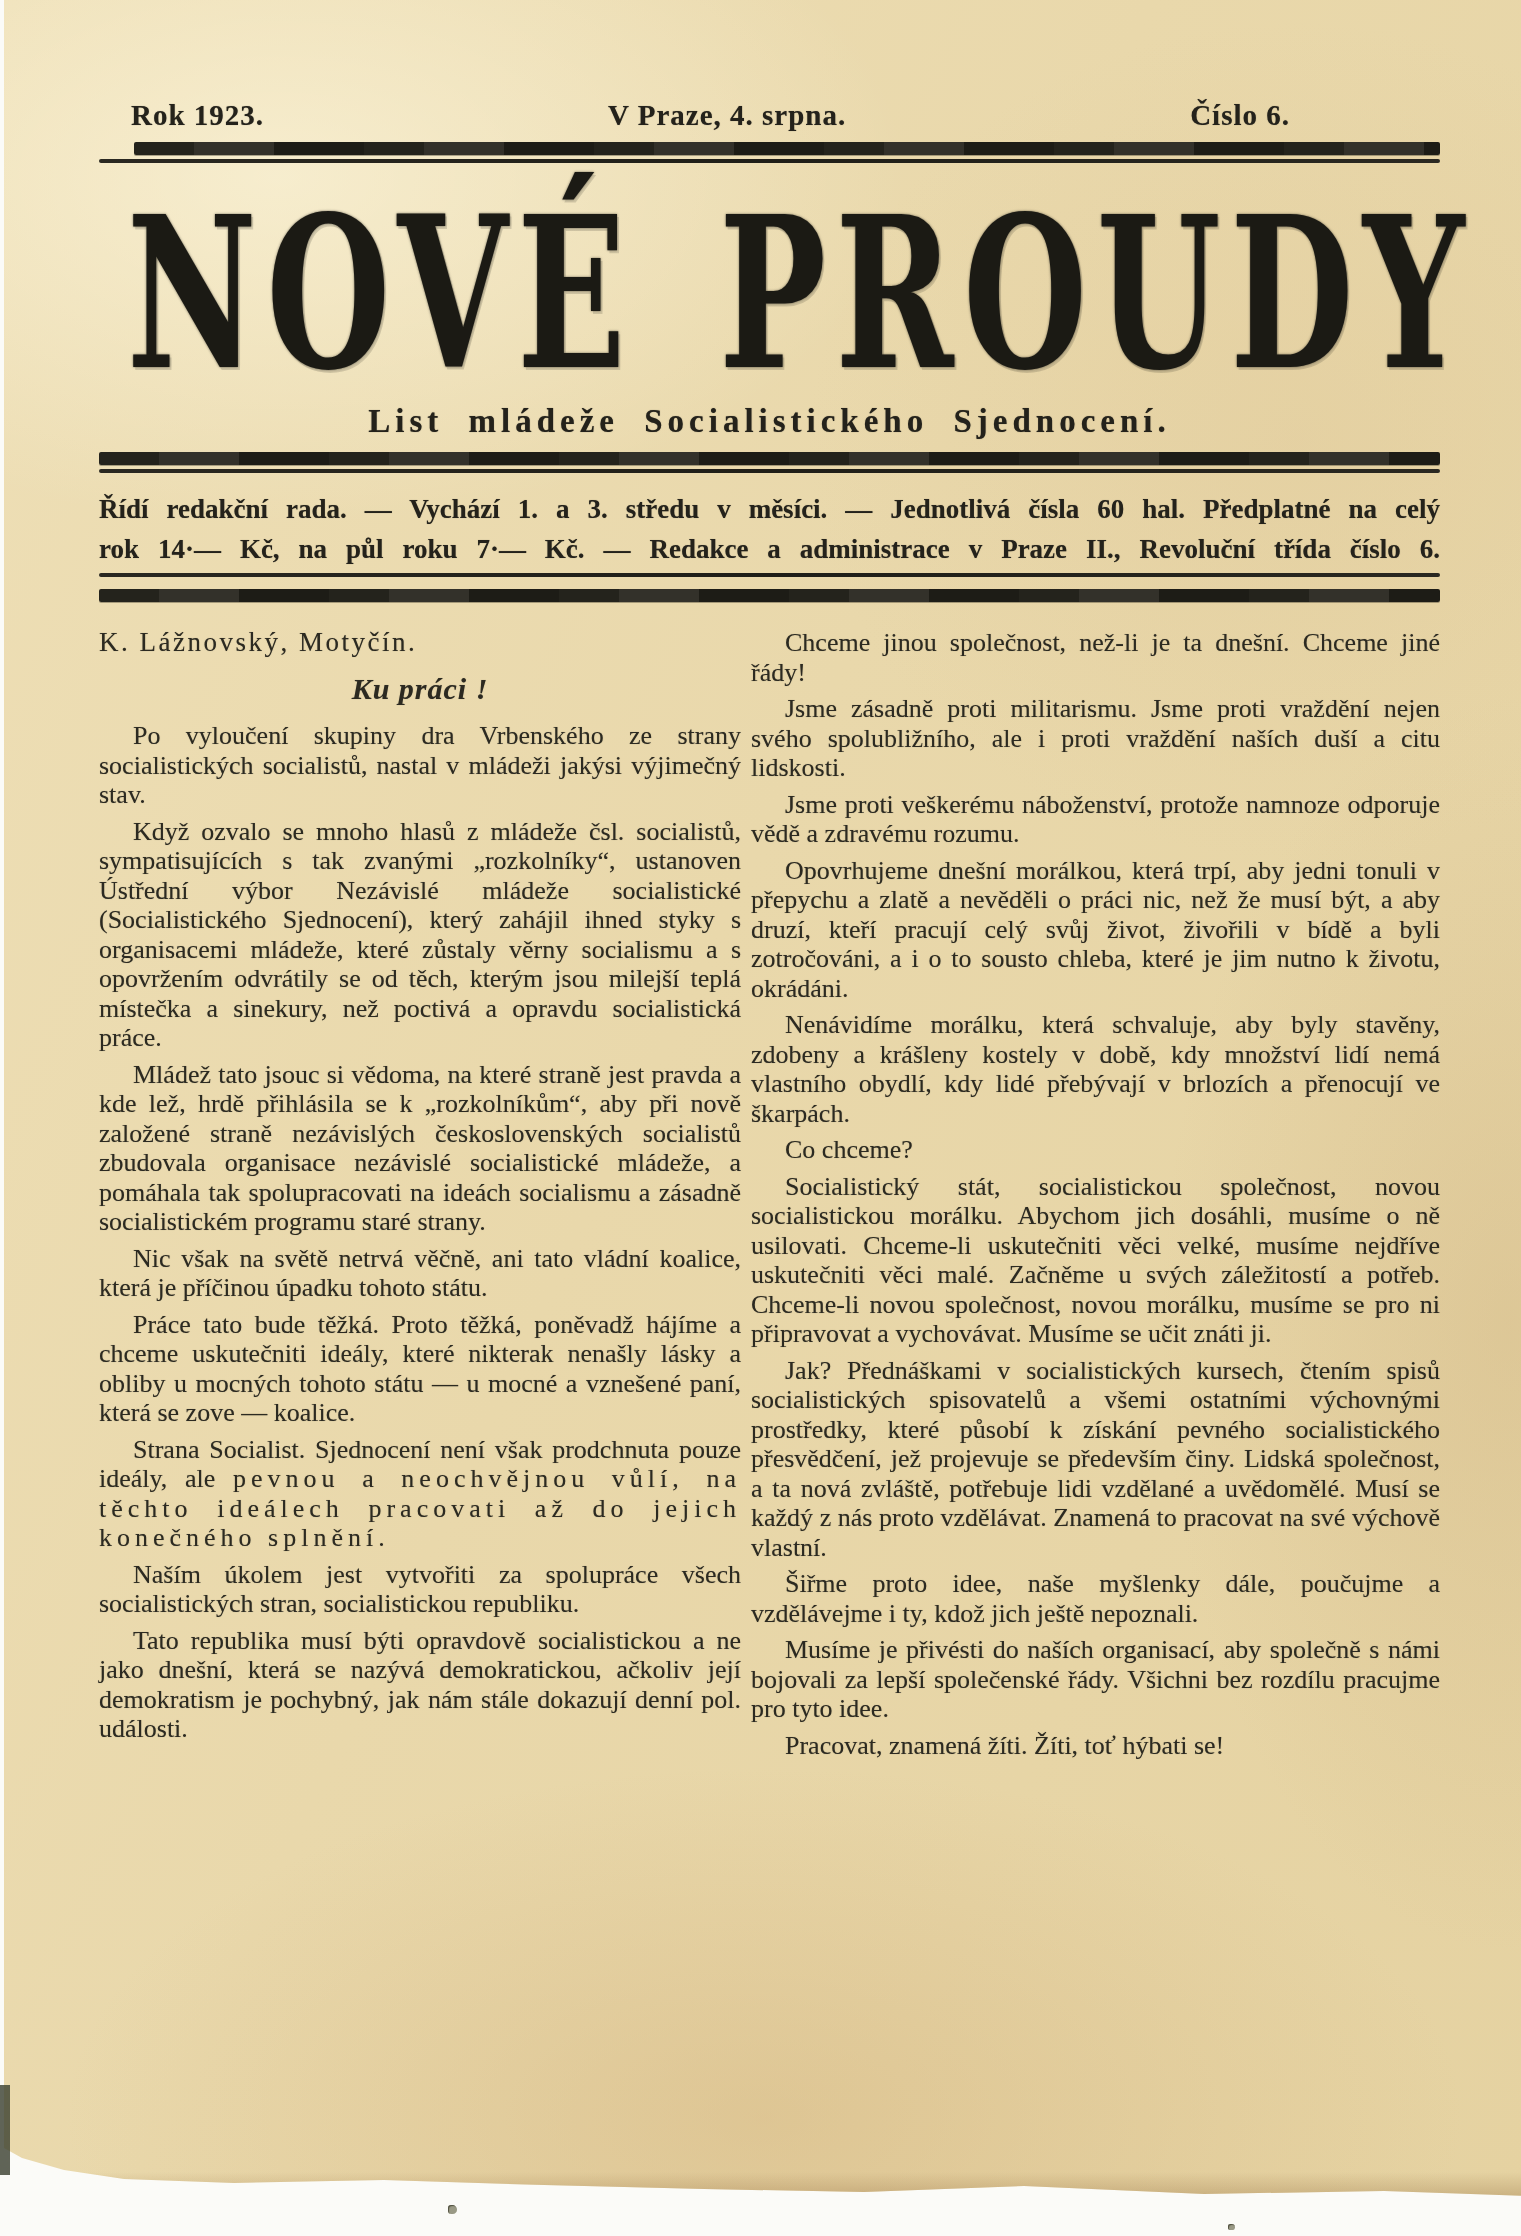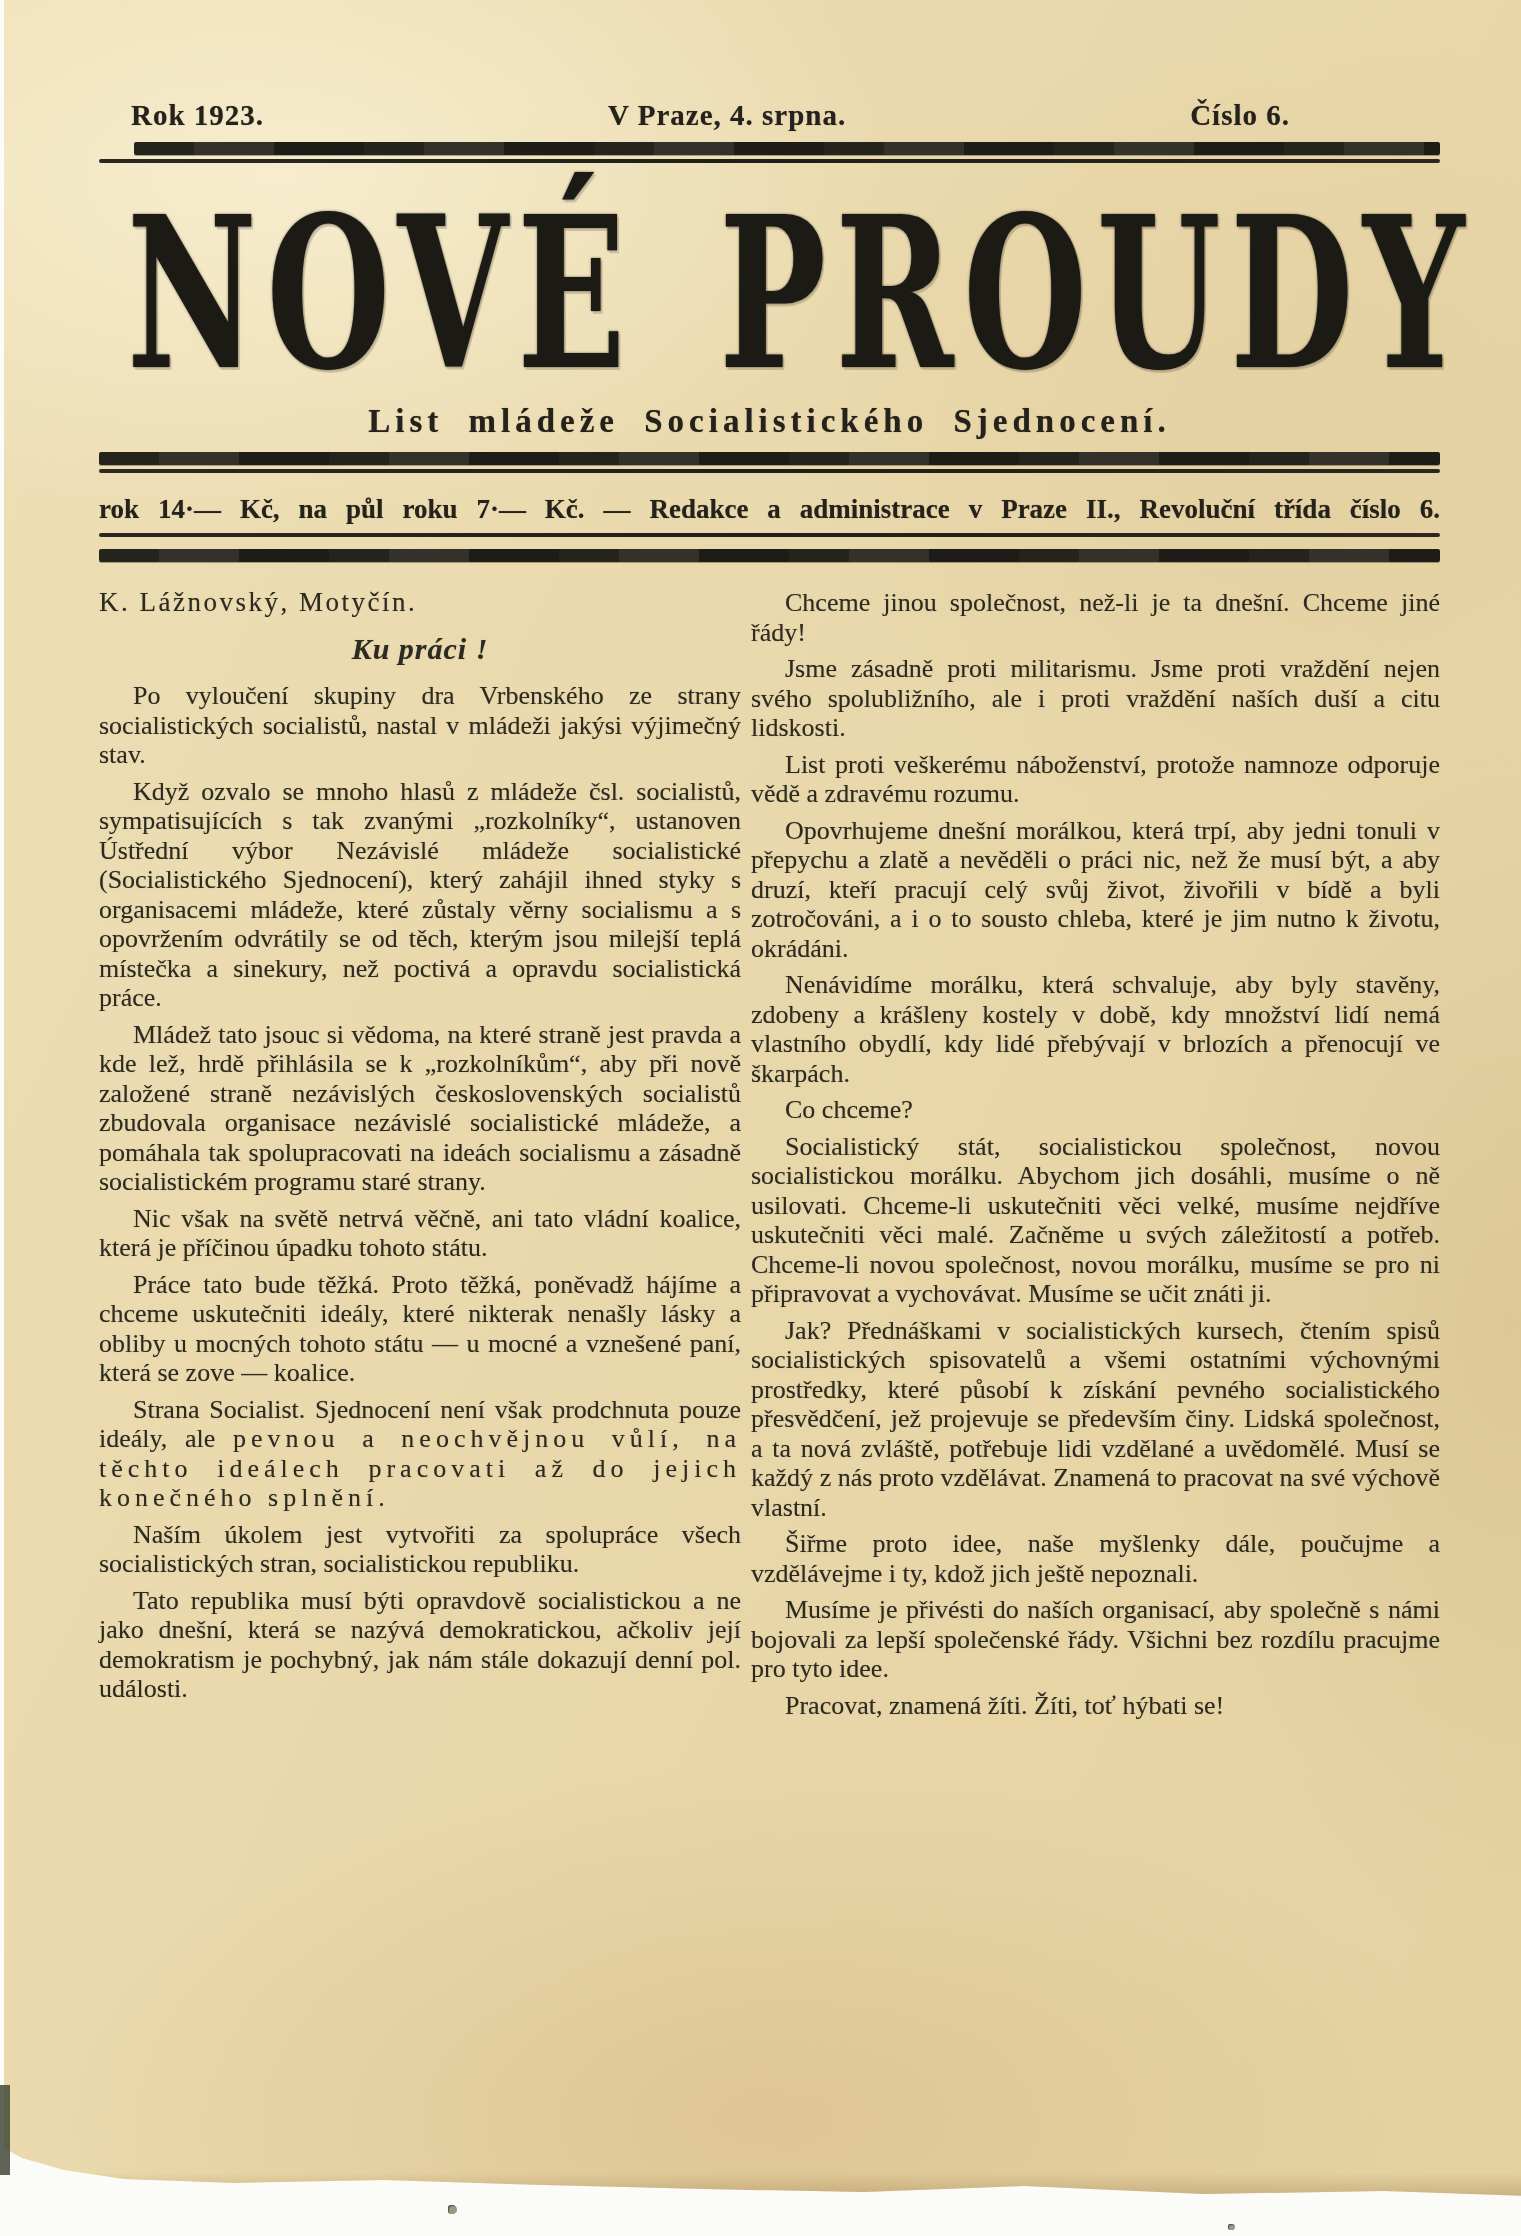--- a/index.html
+++ b/index.html
@@ -95,20 +95,21 @@
     <div class="masthead">
       <span class="mast-text">NOVÉ PROUDY</span>
     </div>
 
     <div class="subtitle">List mládeže Socialistického Sjednocení.</div>
 
     <div class="rule-thick"></div>
     <div class="rule-thin"></div>
 
     <div class="imprint">
+      <div class="line">Řídí redakční rada. — Vychází 1. a 3. středu v měsíci. — Jednotlivá čísla 60 hal. Předplatné na celý</div>
       <div class="line">rok 14·— Kč, na půl roku 7·— Kč. — Redakce a administrace v Praze II., Revoluční třída číslo 6.</div>
     </div>
 
     <div class="rule-thin"></div>
     <div class="rule-thick"></div>
 
     <div class="columns">
 
       <div class="col left">
         <div class="byline">K. Lážnovský, Motyčín.</div>
@@ -119,21 +120,21 @@
         <p>Nic však na světě netrvá věčně, ani tato vládní koalice, která je příčinou úpadku tohoto státu.</p>
         <p>Práce tato bude těžká. Proto těžká, poněvadž hájíme a chceme uskutečniti ideály, které nikterak nenašly lásky a obliby u mocných tohoto státu — u mocné a vznešené paní, která se zove — koalice.</p>
         <p><span>Strana Socialist. Sjednocení není však prodchnuta pouze ideály, ale</span> <span class="sp">pevnou a neochvějnou vůlí, na těchto ideálech pracovati až do jejich konečného splnění.</span></p>
         <p>Naším úkolem jest vytvořiti za spolupráce všech socialistických stran, socialistickou republiku.</p>
         <p>Tato republika musí býti opravdově socialistickou a ne jako dnešní, která se nazývá demokratickou, ačkoliv její demokratism je pochybný, jak nám stále dokazují denní pol. události.</p>
       </div>
 
       <div class="col right">
         <p>Chceme jinou společnost, než-li je ta dnešní. Chceme jiné řády!</p>
         <p>Jsme zásadně proti militarismu. Jsme proti vraždění nejen svého spolubližního, ale i proti vraždění naších duší a citu lidskosti.</p>
-        <p>List proti veškerému náboženství, protože namnoze odporuje vědě a zdravému rozumu.</p>
+        <p>Jsme proti veškerému náboženství, protože namnoze odporuje vědě a zdravému rozumu.</p>
         <p>Opovrhujeme dnešní morálkou, která trpí, aby jedni tonuli v přepychu a zlatě a nevěděli o práci nic, než že musí být, a aby druzí, kteří pracují celý svůj život, živořili v bídě a byli zotročováni, a i o to sousto chleba, které je jim nutno k životu, okrádáni.</p>
         <p>Nenávidíme morálku, která schvaluje, aby byly stavěny, zdobeny a krášleny kostely v době, kdy množství lidí nemá vlastního obydlí, kdy lidé přebývají v brlozích a přenocují ve škarpách.</p>
         <p>Co chceme?</p>
         <p>Socialistický stát, socialistickou společnost, novou socialistickou morálku. Abychom jich dosáhli, musíme o ně usilovati. Chceme-li uskutečniti věci velké, musíme nejdříve uskutečniti věci malé. Začněme u svých záležitostí a potřeb. Chceme-li novou společnost, novou morálku, musíme se pro ni připravovat a vychovávat. Musíme se učit znáti ji.</p>
         <p>Jak? Přednáškami v socialistických kursech, čtením spisů socialistických spisovatelů a všemi ostatními výchovnými prostředky, které působí k získání pevného socialistického přesvědčení, jež projevuje se především činy. Lidská společnost, a ta nová zvláště, potřebuje lidi vzdělané a uvědomělé. Musí se každý z nás proto vzdělávat. Znamená to pracovat na své výchově vlastní.</p>
         <p>Šiřme proto idee, naše myšlenky dále, poučujme a vzdělávejme i ty, kdož jich ještě nepoznali.</p>
         <p>Musíme je přivésti do naších organisací, aby společně s námi bojovali za lepší společenské řády. Všichni bez rozdílu pracujme pro tyto idee.</p>
         <p>Pracovat, znamená žíti. Žíti, toť hýbati se!</p>
       </div>
 

